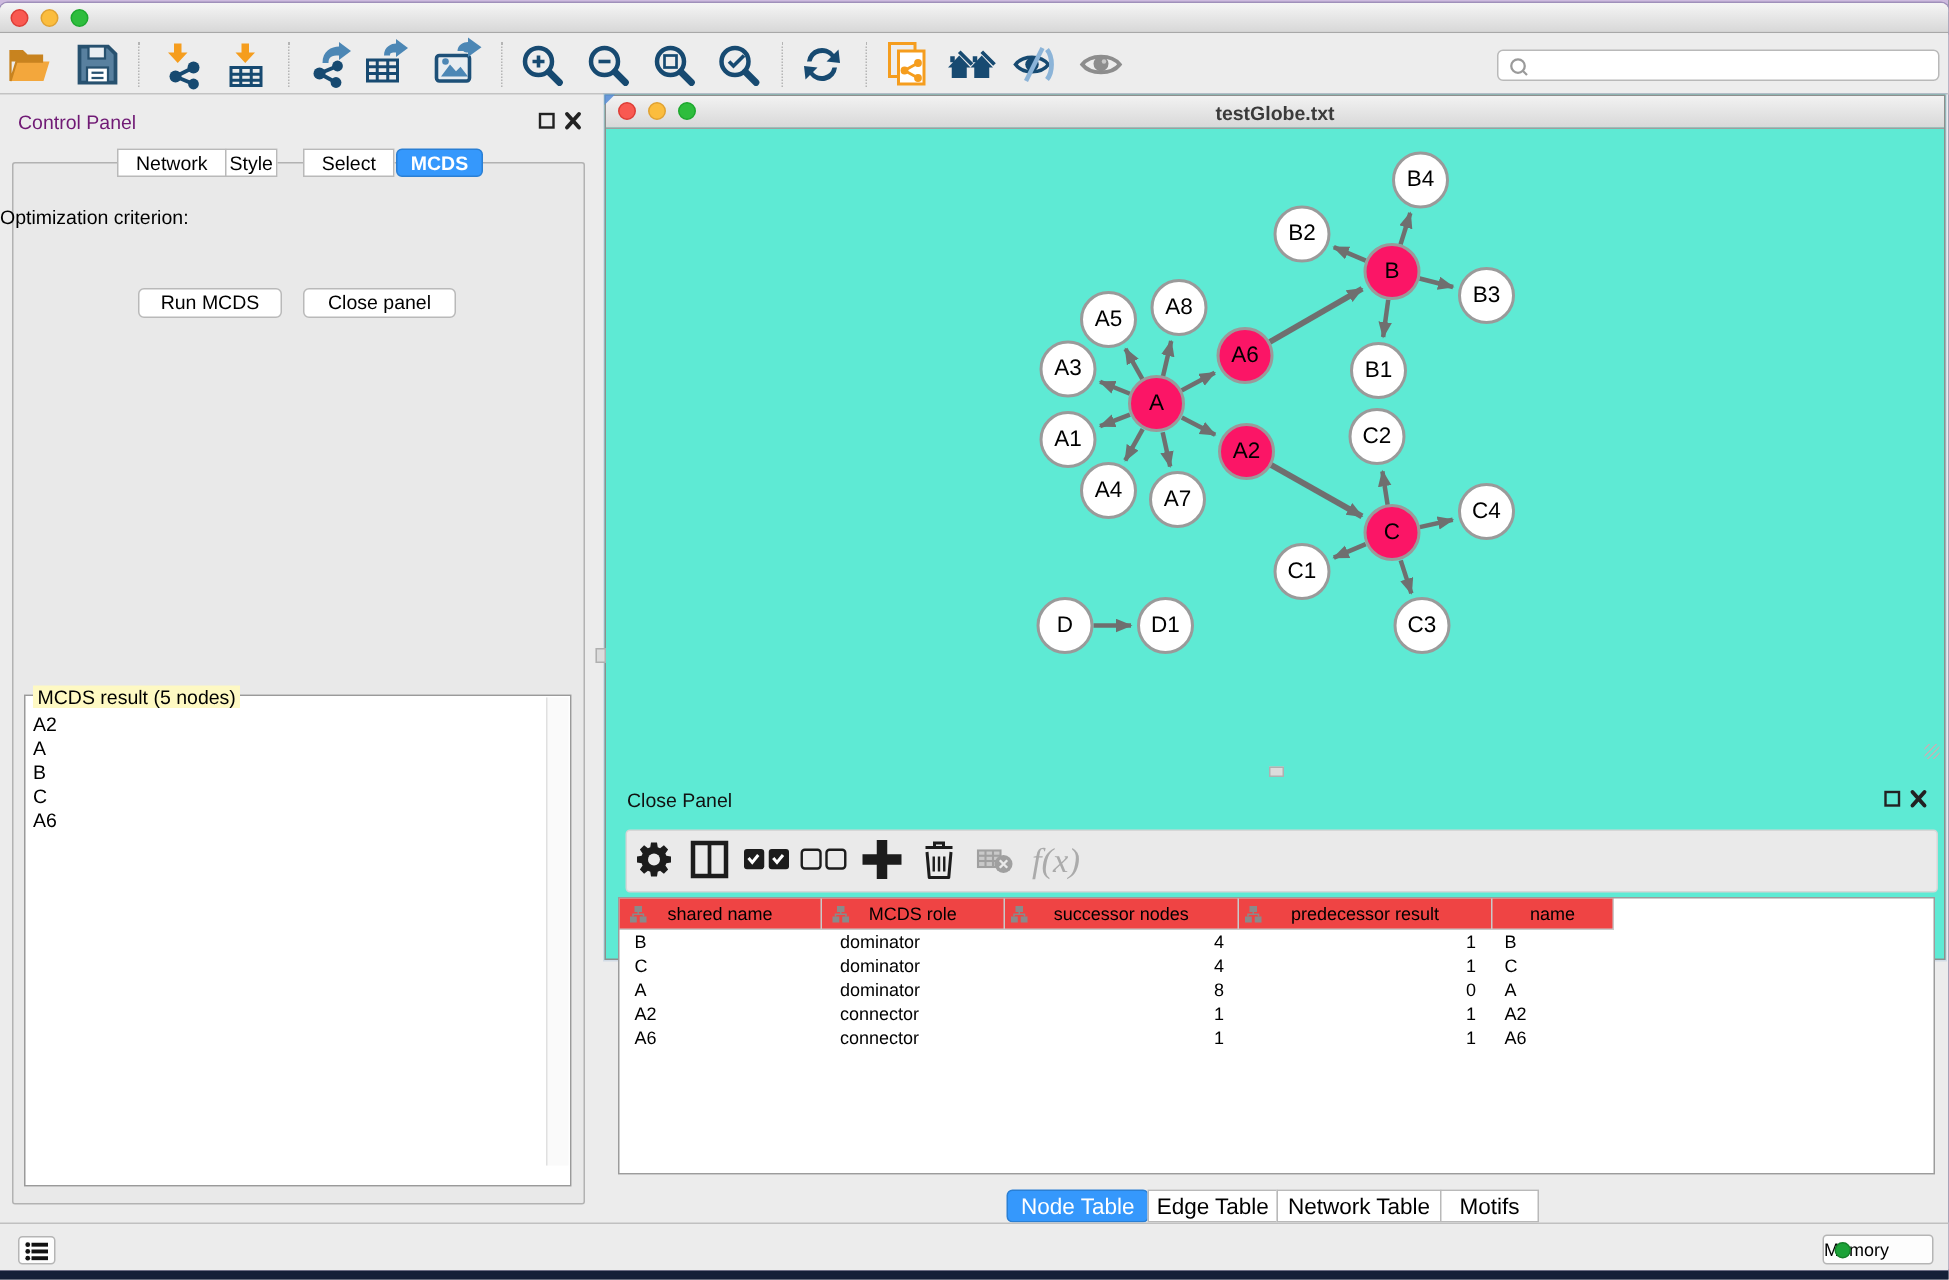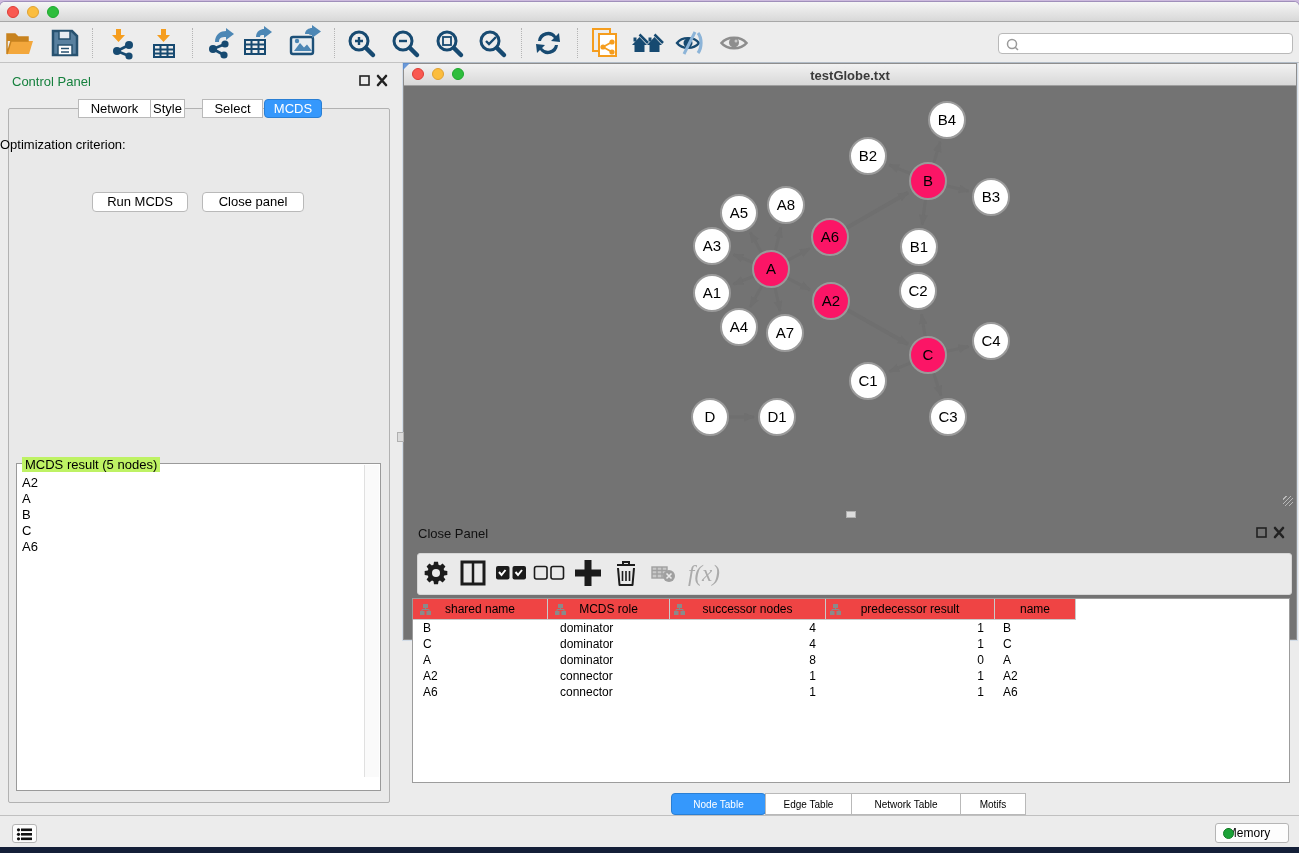--- a/index.html
+++ b/index.html
@@ -9,59 +9,59 @@
 .tl{position:absolute;top:4px;width:12px;height:12px;border-radius:50%}
 #tbar .t1{left:7px;background:#f95951;border:1px solid #dd3d36}
 #tbar .t2{left:27px;background:#fbbd3e;border:1px solid #e0a232}
 #tbar .t3{left:47px;background:#2ebd3d;border:1px solid #1da82e}
 #tbar .ttl{position:absolute;left:0;right:0;top:3px;text-align:center;font-size:13px;color:#3c3c3c}
 #toolbar{position:absolute;left:0;top:21px;width:1299px;height:40px;background:#ededed;border-bottom:1px solid #c3c3c3}
 .sep{position:absolute;top:5px;height:30px;border-left:1px dotted #b5b5b5}
 #search{position:absolute;left:998px;top:10px;width:295px;height:21px;background:#fff;border:1px solid #b9b9b9;border-radius:4px}
 
 #cp{position:absolute;left:0;top:61px;width:391px;height:752px}
-#cp .hdr{position:absolute;left:12px;top:11px;font-size:13px;color:#15803d}
+#cp .hdr{position:absolute;left:12px;top:11px;font-size:13px;color:#701a75}
 #cpbox{position:absolute;left:8px;top:45px;width:382px;height:695px;background:#e9e9e9;border:1px solid #b2b2b2;border-radius:2px}
 #tabs{position:absolute;left:78px;top:36px;height:19px;font-size:13px}
 .tab{position:absolute;top:0;height:19px;background:#fff;border:1px solid #b9b9b9;text-align:center;line-height:18px;color:#000}
-.tab.sel{background:#3598fc;color:#fff;border-color:#2a7fd4;border-radius:4px;font-weight:400}
+.tab.sel{background:#3598fc;color:#fff;border-color:#2a7fd4;border-radius:4px;font-weight:700}
 #optlab{position:absolute;left:0;width:391px;top:74px;font-size:13px;color:#000}
 #combo{position:absolute;left:43px;top:97px;width:312px;height:22px;background:#fff;border:1px solid #b4b4b4;border-radius:5px;font-size:13px;line-height:20px;padding-left:11px;color:#000}
 #combo .step{position:absolute;right:-1px;top:-1px;width:19px;height:22px;border-radius:5px;background:linear-gradient(#6db3fb,#2a7ff8);box-shadow:inset 0 0 0 .5px #2573d8}
 .btn{position:absolute;background:#fff;border:1px solid #b9b9b9;border-radius:4px;font-size:13px;text-align:center;color:#000}
 #fs{position:absolute;left:16px;top:400px;width:365px;height:328px;border:1px solid #9a9a9a;background:#fff}
-#fs legend{position:absolute;left:5px;top:-7px;background:#bef264;padding:0 3px;font-size:13px}
+#fs legend{position:absolute;left:5px;top:-7px;background:#fef9c3;padding:0 3px;font-size:13px}
 #fs .scr{position:absolute;right:1px;top:1px;width:15px;height:312px;background:#fafafa;border-left:1px solid #e0e0e0}
 #fs ul{list-style:none;font-size:13px;padding:11px 0 0 5px;line-height:16px}
 
-#nw{position:absolute;left:403px;top:61px;width:894px;height:577px;background:#737373;border:1px solid #8e8e8e;box-shadow:0 0 0 1px #6f9fd833}
+#nw{position:absolute;left:403px;top:61px;width:894px;height:577px;background:#5eead4;border:1px solid #8e8e8e;box-shadow:0 0 0 1px #6f9fd833}
 #nwbar{position:absolute;left:0;top:0;width:100%;height:22px;background:linear-gradient(#f2f2f2,#d8d8d8);border-bottom:1px solid #9e9e9e}
 #nwbar .t1{left:8px;background:#f95951;border:1px solid #dd3d36}
 #nwbar .t2{left:28px;background:#fbbd3e;border:1px solid #e0a232}
 #nwbar .t3{left:48px;background:#2ebd3d;border:1px solid #1da82e}
 #nwbar .ttl{position:absolute;left:0;right:0;top:4px;text-align:center;font-size:13px;font-weight:bold;color:#3a3a3a}
 #graph{position:absolute;left:0;top:22px;width:892px;height:423px}
 .nd{position:absolute;width:38px;height:38px;border:2.5px solid #9a9a9a;border-radius:50%;text-align:center;line-height:33px;font-size:15px;color:#000}
 .nd.w{background:#fff}
 .nd.p{background:#fb1566}
 
 #tp{position:absolute;left:403px;top:516px;width:896px;height:297px}
 #tp .hdr{position:absolute;left:15px;top:8px;font-size:13px;color:#111}
 #tptools{position:absolute;left:14px;top:35px;width:875px;height:42px;border:1px solid #d6d6d6;border-radius:3px;background:#eaeaea}
 #tbl{position:absolute;left:9px;top:80px;width:878px;height:185px;background:#fff;border:1px solid #9c9c9c;font-size:12px}
 #thead{position:absolute;left:0;top:0;width:663px;height:21px;background:#ef4444;border-bottom:1px solid #c9c9c9}
 .th{position:absolute;top:0;height:21px;border-right:1px solid #c9c9c9;text-align:center;line-height:21px}
 .td{position:absolute;height:16px;line-height:16px}
 
-.btab{position:absolute;top:0;height:22px;background:#fff;border:1px solid #b9b9b9;font-size:10px;text-align:center;line-height:21px}
+.btab{position:absolute;top:0;height:22px;background:#fff;border:1px solid #b9b9b9;font-size:15px;text-align:center;line-height:21px}
 .btab.sel{background:#3598fc;color:#fff;border-color:#2a7fd4;border-radius:4px}
 #btabs{position:absolute;left:268px;top:275px;height:22px}
 
 #status{position:absolute;left:0;top:813px;width:1299px;height:31px;background:#ececec;border-top:1px solid #c0c0c0}
-#memory{position:absolute;right:10px;top:7px;width:74px;height:20px;background:#fdfdfd;border:1px solid #b5b5b5;border-radius:3px;font-size:12px;color:#000;line-height:18px;text-align:center;padding-right:7px}
+#memory{position:absolute;right:10px;top:7px;width:74px;height:20px;background:#fdfdfd;border:1px solid #b5b5b5;border-radius:3px;font-size:12px;color:#000;line-height:18px;text-align:left;padding-right:7px}
 #memory i{position:absolute;left:7px;top:4px;width:11px;height:11px;border-radius:50%;background:#1ba237;border:1px solid #158029}
 #lbtn{position:absolute;left:12px;top:8px;width:25px;height:19px;background:#fdfdfd;border:1px solid #b5b5b5;border-radius:3px}
 #strip{position:absolute;left:0;top:847px;width:1299px;height:6px;background:#141f38}
 svg{position:absolute;overflow:visible}
 </style></head>
 <body>
 <div id="wall"></div>
 <div id="win">
   <div id="tbar">
     <span class="tl t1"></span>

